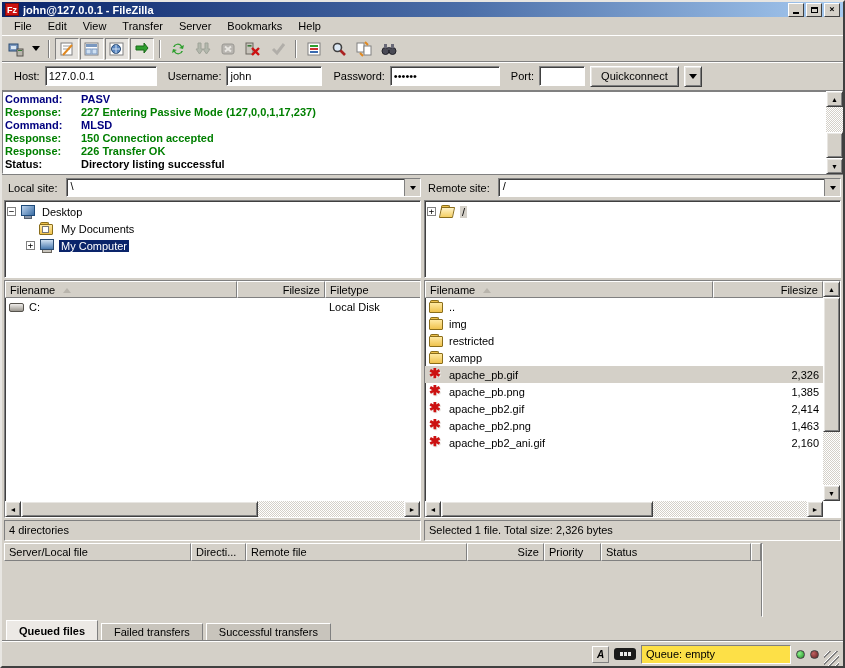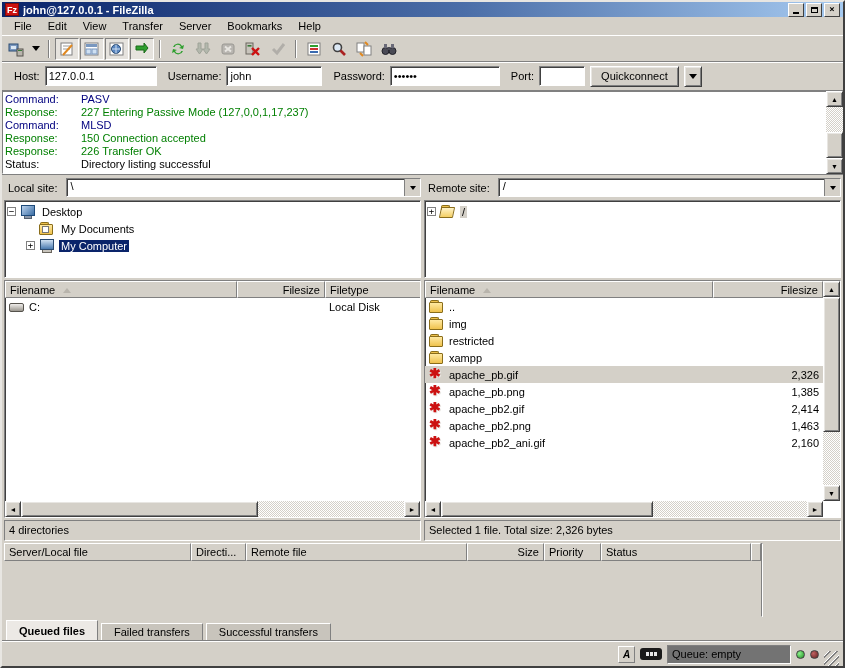--- a/index.html
+++ b/index.html
@@ -33,21 +33,21 @@
   .dd-arrow { width:0; height:0; border:4px solid transparent; border-top:5px solid #000; margin-top:4px; }
 
   
   .quickbar { height:29px; display:flex; align-items:center; gap:5px; padding:0 6px; border-bottom:1px solid #808080; box-shadow:0 1px 0 #fff; flex:0 0 auto; }
   .qlabel { margin-left:6px; }
   .field { background:#fff; border:1px solid; border-color:#808080 #fff #fff #808080; box-shadow:inset 1px 1px 0 #404040; height:20px; padding:2px 3px; font-family:"Liberation Sans",sans-serif; font-size:11px; }
   .btn { background:#d4d0c8; border:1px solid; border-color:#fff #404040 #404040 #fff; box-shadow:inset 1px 1px 0 #e8e6e2, inset -1px -1px 0 #808080; padding:2px 10px; height:21px; font-size:11px; }
   .btn.dd { width:18px; padding:0; display:flex; align-items:center; justify-content:center; }
 
   
-  .logwrap { height:84px; display:flex; border-bottom:1px solid #808080; flex:0 0 auto; background:#fff; }
+  .logwrap { height:84px; display:flex; border-bottom:1px solid #808080; flex:0 0 auto; background:#fff;font-weight:bold; }
   .log { flex:1; padding:1px 2px; overflow:hidden; border:1px solid; border-color:#808080 #fff #fff #808080; border-right:none; }
   .logline { display:flex; white-space:nowrap; line-height:13px; }
   .loglabel { width:76px; flex:0 0 auto; }
 
   
   .vscroll { width:17px; flex:0 0 auto; display:flex; flex-direction:column; background:#e2dfda; background-image:repeating-conic-gradient(#fff 0% 25%, #d4d0c8 0% 50%); background-size:2px 2px; }
   .hscroll { height:16px; flex:0 0 auto; display:flex; background:#e2dfda; background-image:repeating-conic-gradient(#fff 0% 25%, #d4d0c8 0% 50%); background-size:2px 2px; }
   .sbtn { width:17px; height:16px; flex:0 0 auto; background:#d4d0c8; border:1px solid; border-color:#fff #404040 #404040 #fff; box-shadow:inset 1px 1px 0 #e8e6e2, inset -1px -1px 0 #808080; font-size:7px; display:flex; align-items:center; justify-content:center; color:#000; }
   .hscroll .sbtn { width:16px; height:16px; }
   .sthumb { background:#d4d0c8; border:1px solid; border-color:#fff #404040 #404040 #fff; box-shadow:inset 1px 1px 0 #e8e6e2, inset -1px -1px 0 #808080; }
@@ -114,21 +114,21 @@
   
   .tabs { height:24px; display:flex; align-items:flex-end; padding:2px 2px 0 4px; gap:3px; flex:0 0 auto; }
   .tab { padding:3px 12px; background:#c8c4bc; border:1px solid; border-color:#fff #808080 #808080 #fff; height:18px; display:flex; align-items:center; }
   .tab.active { background:#ece9e5; font-weight:bold; height:21px; border-bottom-color:#ece9e5; }
 
   
   .statusbar { height:25px; border-top:1px solid #fff; box-shadow:0 -1px 0 #808080; display:flex; align-items:center; justify-content:flex-end; gap:5px; padding:0 4px; flex:0 0 auto; }
   .sb-ico { width:17px; height:17px; border:1px solid; border-color:#fff #808080 #808080 #fff; display:flex; align-items:center; justify-content:center; font-size:10px; font-weight:bold; font-style:italic; }
   .sb-speed { width:22px; height:12px; background:#1a1a1a; border-radius:3px; display:flex; align-items:center; justify-content:center; gap:1px; }
   .sb-speed i { display:block; width:3px; height:4px; background:#e8e8e8; }
-  .sb-queue { width:124px; height:19px; border:1px solid; border-color:#808080 #fff #fff #808080; background:#737373; padding:2px 4px; white-space:nowrap; }
+  .sb-queue { width:150px; height:19px; border:1px solid; border-color:#808080 #fff #fff #808080; background:#fde047; padding:2px 4px; white-space:nowrap; }
   .led { width:9px; height:9px; border-radius:50%; border:1px solid #404040; }
   .led.green { background:radial-gradient(circle at 35% 35%, #8cf08c, #1f8f1f); }
   .led.red { background:radial-gradient(circle at 35% 35%, #c06060, #5f1f1f); }
   .grip { width:15px; height:15px; background:repeating-linear-gradient(135deg, transparent 0 3px, #fff 3px 4px, #808080 4px 5px); align-self:flex-end; }
 </style>
 </head>
 <body>
 
 <div class="window">
 

